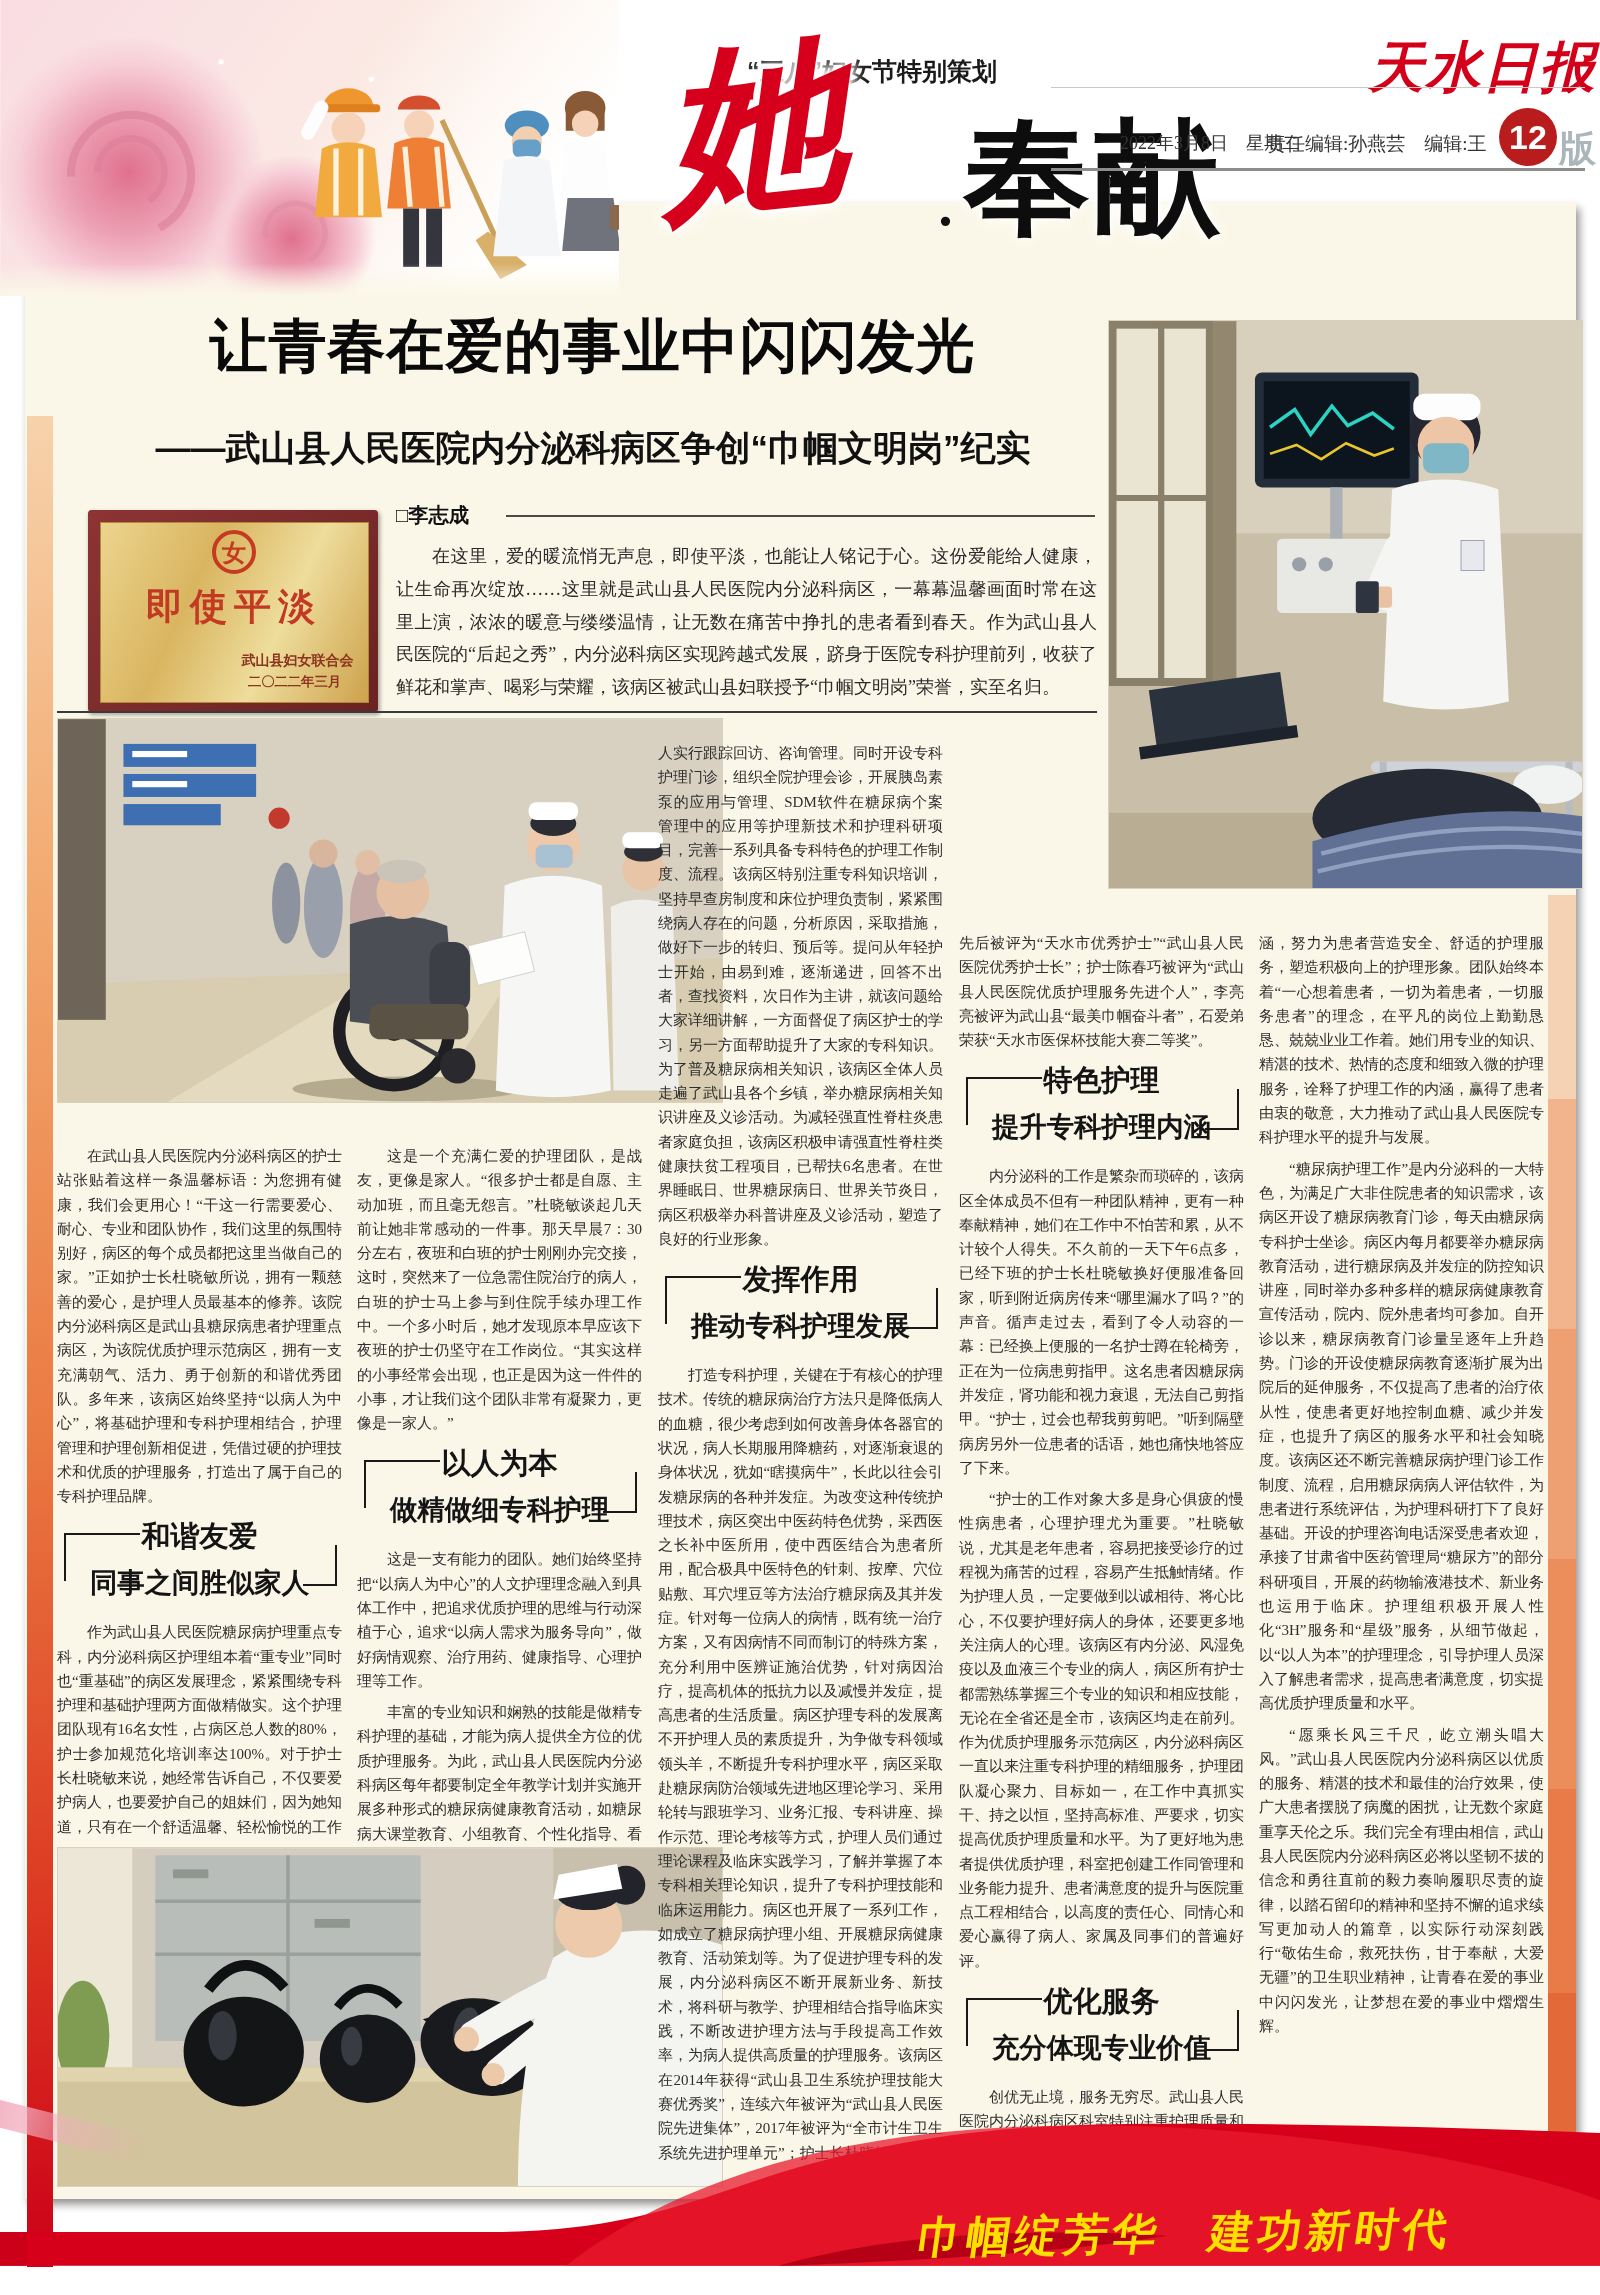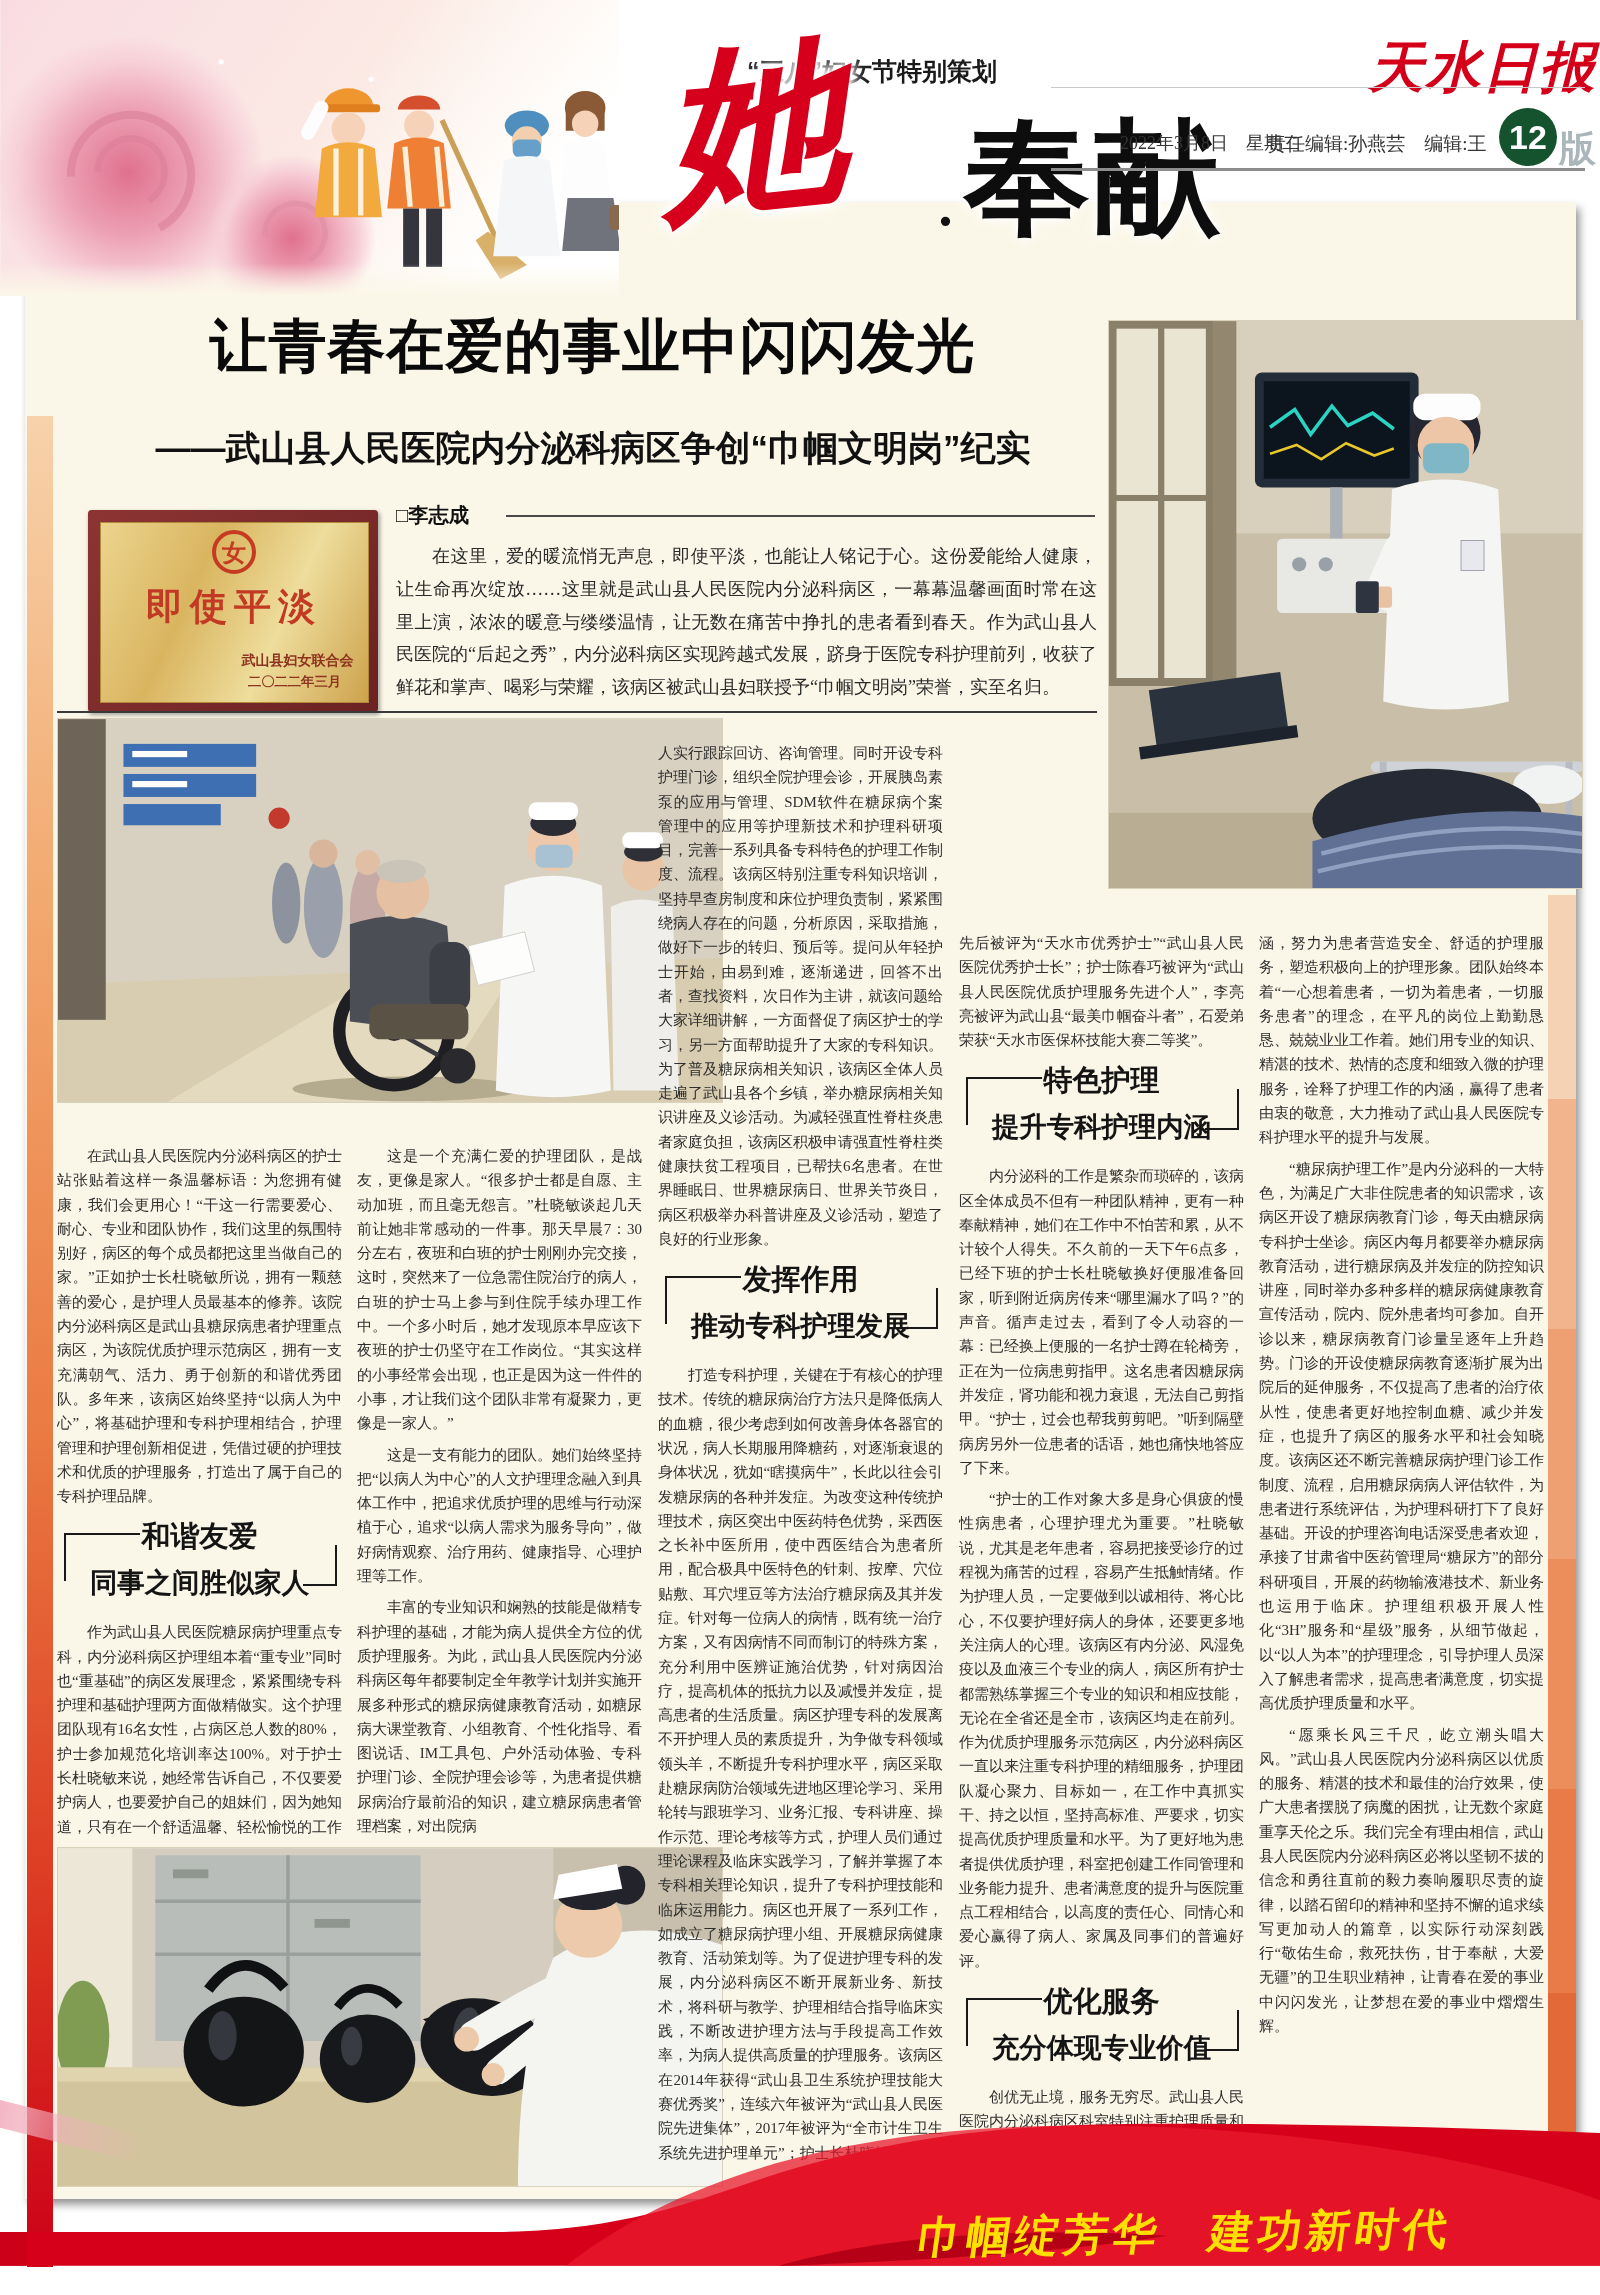--- a/index.html
+++ b/index.html
@@ -24,21 +24,21 @@
   .title-black{position:absolute;left:354px;top:115px;font-size:126px;line-height:1;color:#0d0d0d;
       font-family:"Liberation Sans",sans-serif;font-weight:900;letter-spacing:3.5px;
       text-shadow:0 0 8.8px #fff,0 0 14px #fff;}
   .masthead{position:absolute;left:1369px;top:39px;z-index:5;font-size:55px;line-height:1;
       color:#d40019;font-family:"DejaVu Serif",serif;font-style:italic;font-weight:700;letter-spacing:1.8px;}
   .rule-thin{position:absolute;left:1051px;top:87px;width:534px;height:0.9px;background:#c9c9c9;z-index:5;}
   .dateline{position:absolute;left:1120px;top:131px;z-index:5;font-size:18px;color:#333;}
   .editors{position:absolute;left:1267px;top:131px;z-index:5;font-size:19px;color:#333;}
   .rule-thick{position:absolute;left:1051px;top:168px;width:534px;height:2.7px;background:#8d8d8d;z-index:5;}
   .page-badge{position:absolute;left:1499px;top:108px;width:58px;height:58px;border-radius:50%;
-      background:#14532d;z-index:6;color:#fff;font-family:"Liberation Sans",sans-serif;
+      background:#b91c1c;z-index:6;color:#fff;font-family:"Liberation Sans",sans-serif;
       font-weight:700;font-size:34px;text-align:center;line-height:58px;}
   .page-unit{position:absolute;left:1559px;top:124px;z-index:6;color:#aab6ba;font-size:37px;
       font-family:"Liberation Sans",sans-serif;font-weight:700;}
   
   .headline-main{position:absolute;left:97px;top:308px;width:991px;z-index:4;text-align:center;
       font-family:"Liberation Sans",sans-serif;font-weight:900;font-size:58px;letter-spacing:0.9px;color:#0a0a0a;}
   .headline-sub{position:absolute;left:71px;top:425px;width:1044px;z-index:4;text-align:center;
       font-family:"Liberation Sans",sans-serif;font-weight:800;font-size:35px;color:#111;}
   
   .plaque{position:absolute;left:88px;top:510px;width:290px;height:202px;z-index:4;
@@ -317,20 +317,26 @@
       <i class="bl"></i>
       <i class="br"></i>
       <div class="sh1">和谐友爱</div>
       <div class="sh2">同事之间胜似家人</div>
     </div>
     <p class="bt ind">作为武山县人民医院糖尿病护理重点专科，内分泌科病区护理组本着“重专业”同时也“重基础”的病区发展理念，紧紧围绕专科护理和基础护理两方面做精做实。这个护理团队现有16名女性，占病区总人数的80%，护士参加规范化培训率达100%。对于护士长杜晓敏来说，她经常告诉自己，不仅要爱护病人，也要爱护自己的姐妹们，因为她知道，只有在一个舒适温馨、轻松愉悦的工作氛围下，护理团队才更能发挥出工作热情，护理服务也才更能让病人满意。</p>
   </div>
 
   <div class="col" style="left:357px;top:1144px;height:697px;">
     <p class="bt ind">这是一个充满仁爱的护理团队，是战友，更像是家人。“很多护士都是自愿、主动加班，而且毫无怨言。”杜晓敏谈起几天前让她非常感动的一件事。那天早晨7：30分左右，夜班和白班的护士刚刚办完交接，这时，突然来了一位急需住院治疗的病人，白班的护士马上参与到住院手续办理工作中。一个多小时后，她才发现原本早应该下夜班的护士仍坚守在工作岗位。“其实这样的小事经常会出现，也正是因为这一件件的小事，才让我们这个团队非常有凝聚力，更像是一家人。”</p>
+    <div class="subhead">
+      <i class="bl"></i>
+      <i class="br"></i>
+      <div class="sh1">以人为本</div>
+      <div class="sh2">做精做细专科护理</div>
+    </div>
     <p class="bt ind">这是一支有能力的团队。她们始终坚持把“以病人为中心”的人文护理理念融入到具体工作中，把追求优质护理的思维与行动深植于心，追求“以病人需求为服务导向”，做好病情观察、治疗用药、健康指导、心理护理等工作。</p>
     <p class="bt ind">丰富的专业知识和娴熟的技能是做精专科护理的基础，才能为病人提供全方位的优质护理服务。为此，武山县人民医院内分泌科病区每年都要制定全年教学计划并实施开展多种形式的糖尿病健康教育活动，如糖尿病大课堂教育、小组教育、个性化指导、看图说话、IM工具包、户外活动体验、专科护理门诊、全院护理会诊等，为患者提供糖尿病治疗最前沿的知识，建立糖尿病患者管理档案，对出院病</p>
   </div>
 
   <div class="col" style="left:658px;top:741px;height:1426px;">
     <p class="bt">人实行跟踪回访、咨询管理。同时开设专科护理门诊，组织全院护理会诊，开展胰岛素泵的应用与管理、SDM软件在糖尿病个案管理中的应用等护理新技术和护理科研项目，完善一系列具备专科特色的护理工作制度、流程。该病区特别注重专科知识培训，坚持早查房制度和床位护理负责制，紧紧围绕病人存在的问题，分析原因，采取措施，做好下一步的转归、预后等。提问从年轻护士开始，由易到难，逐渐递进，回答不出者，查找资料，次日作为主讲，就该问题给大家详细讲解，一方面督促了病区护士的学习，另一方面帮助提升了大家的专科知识。为了普及糖尿病相关知识，该病区全体人员走遍了武山县各个乡镇，举办糖尿病相关知识讲座及义诊活动。为减轻强直性脊柱炎患者家庭负担，该病区积极申请强直性脊柱类健康扶贫工程项目，已帮扶6名患者。在世界睡眠日、世界糖尿病日、世界关节炎日，病区积极举办科普讲座及义诊活动，塑造了良好的行业形象。</p>
     <div class="subhead">
       <i class="bl"></i>
       <i class="br"></i>
       <div class="sh1">发挥作用</div>

